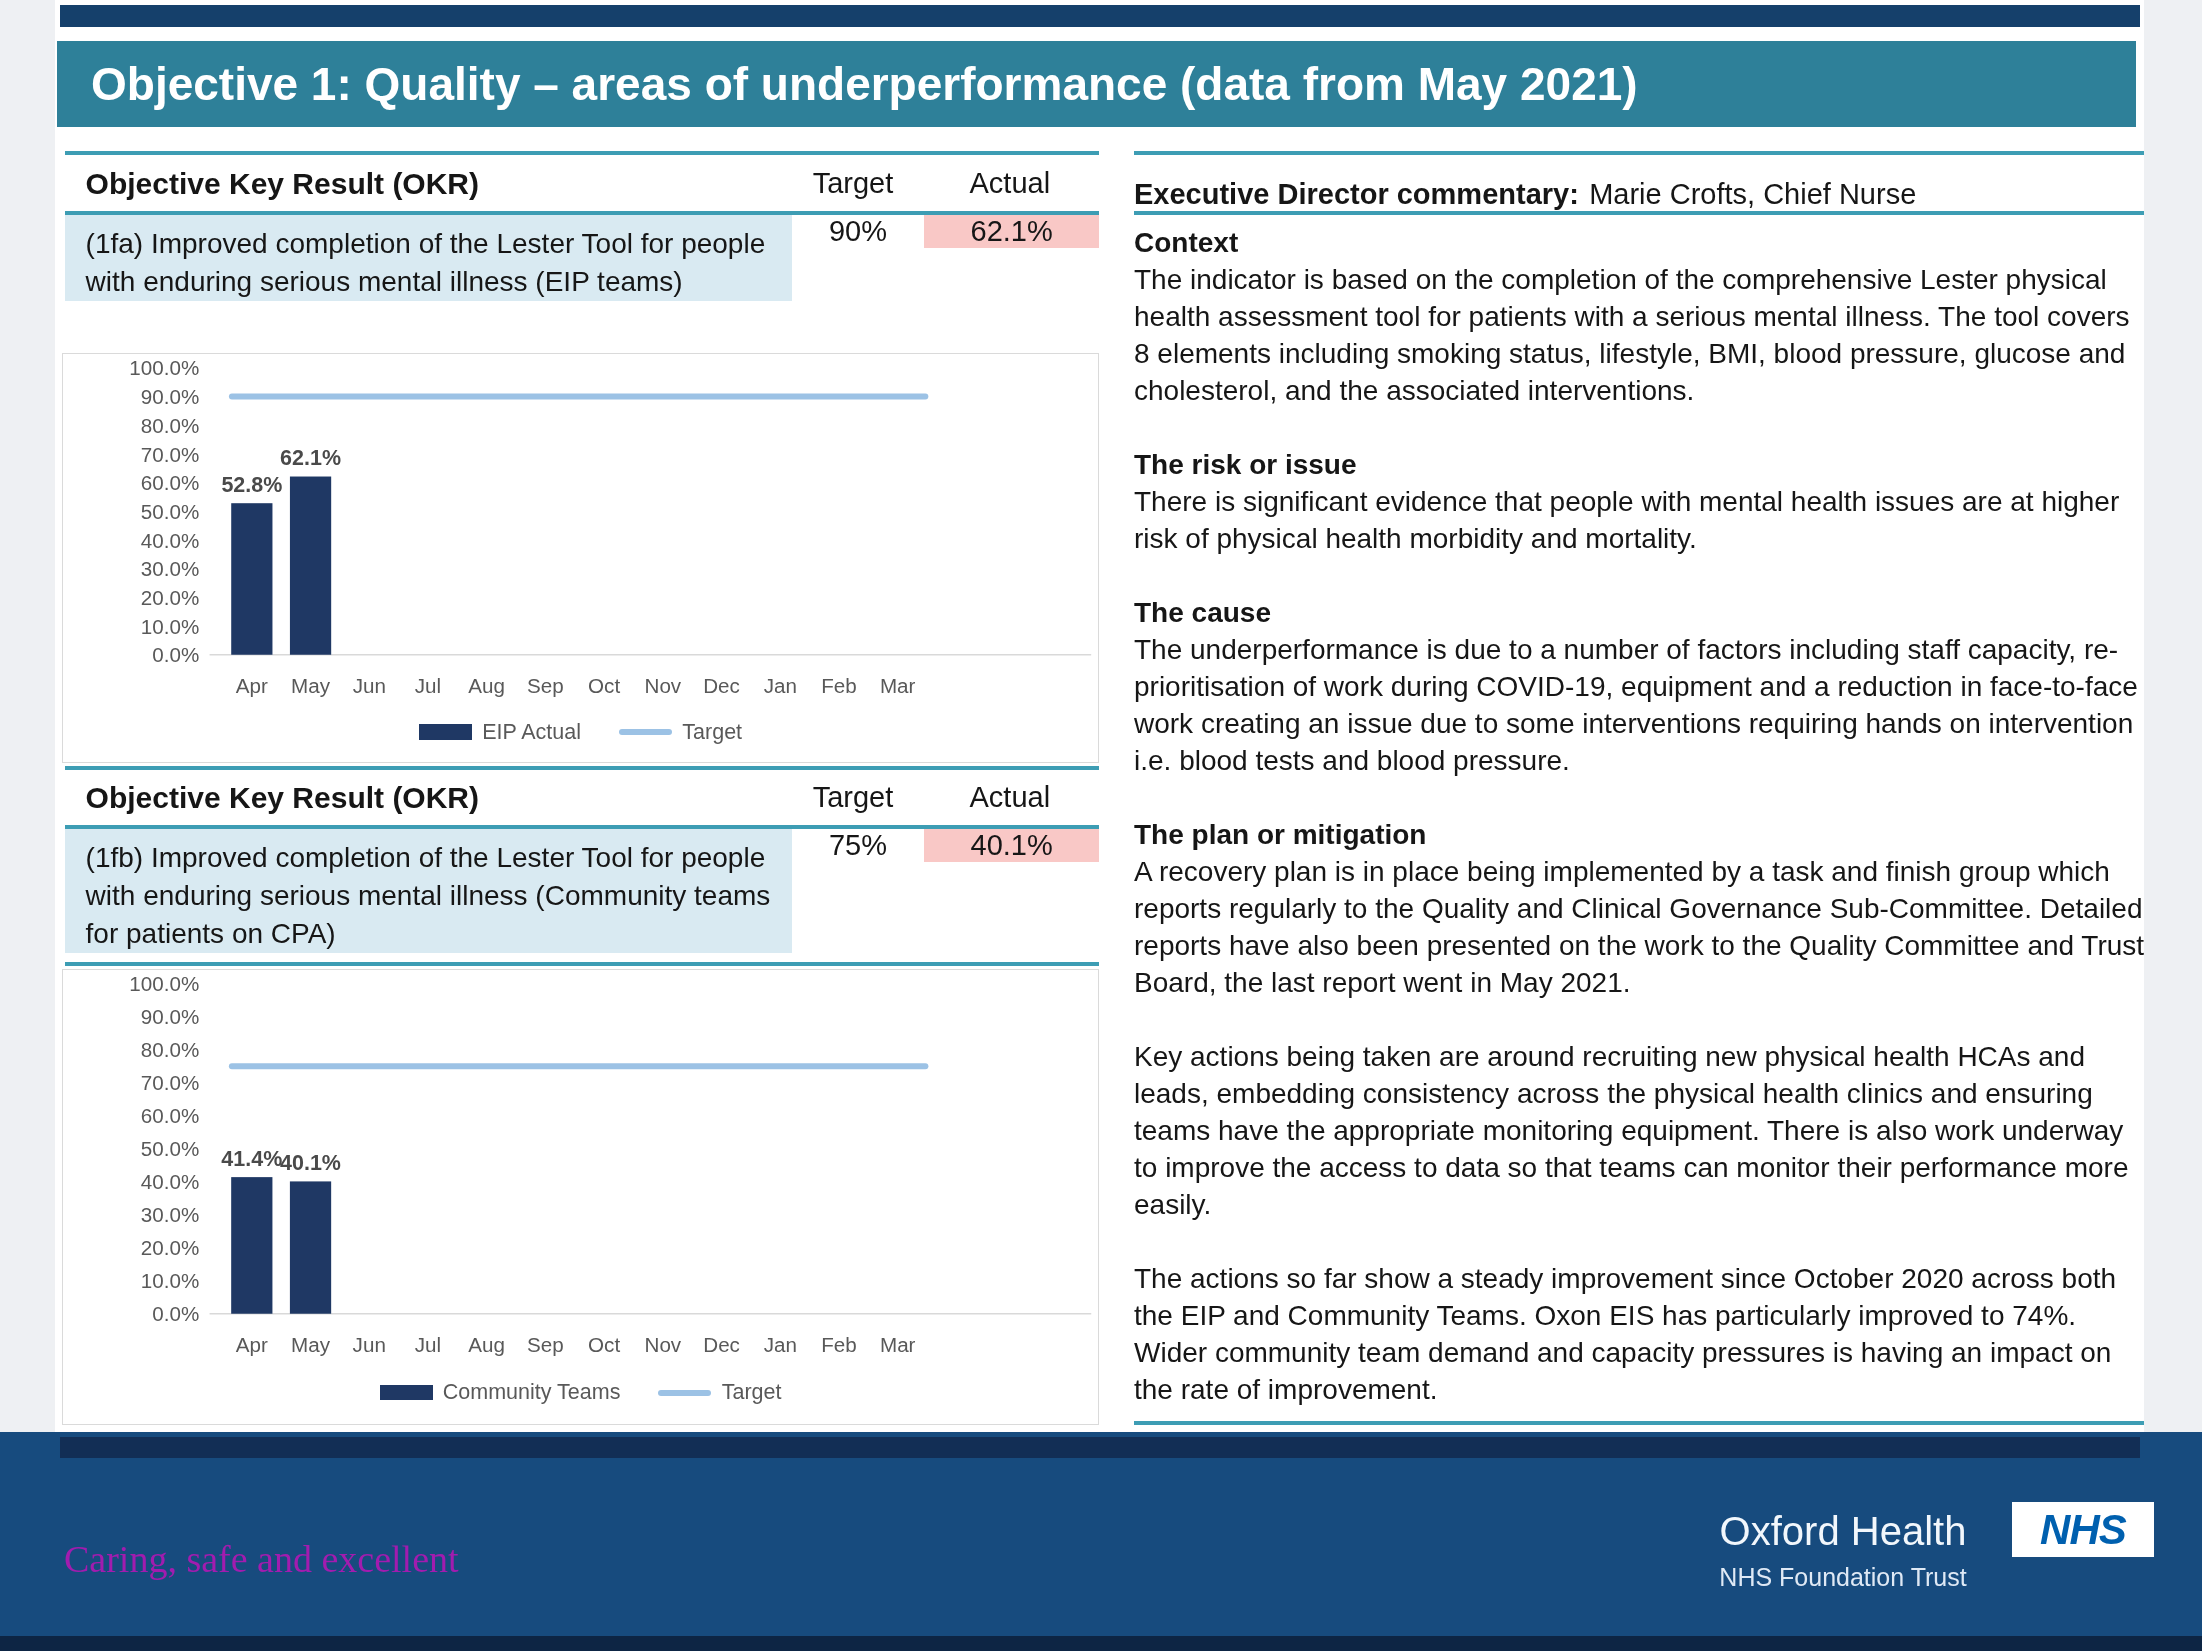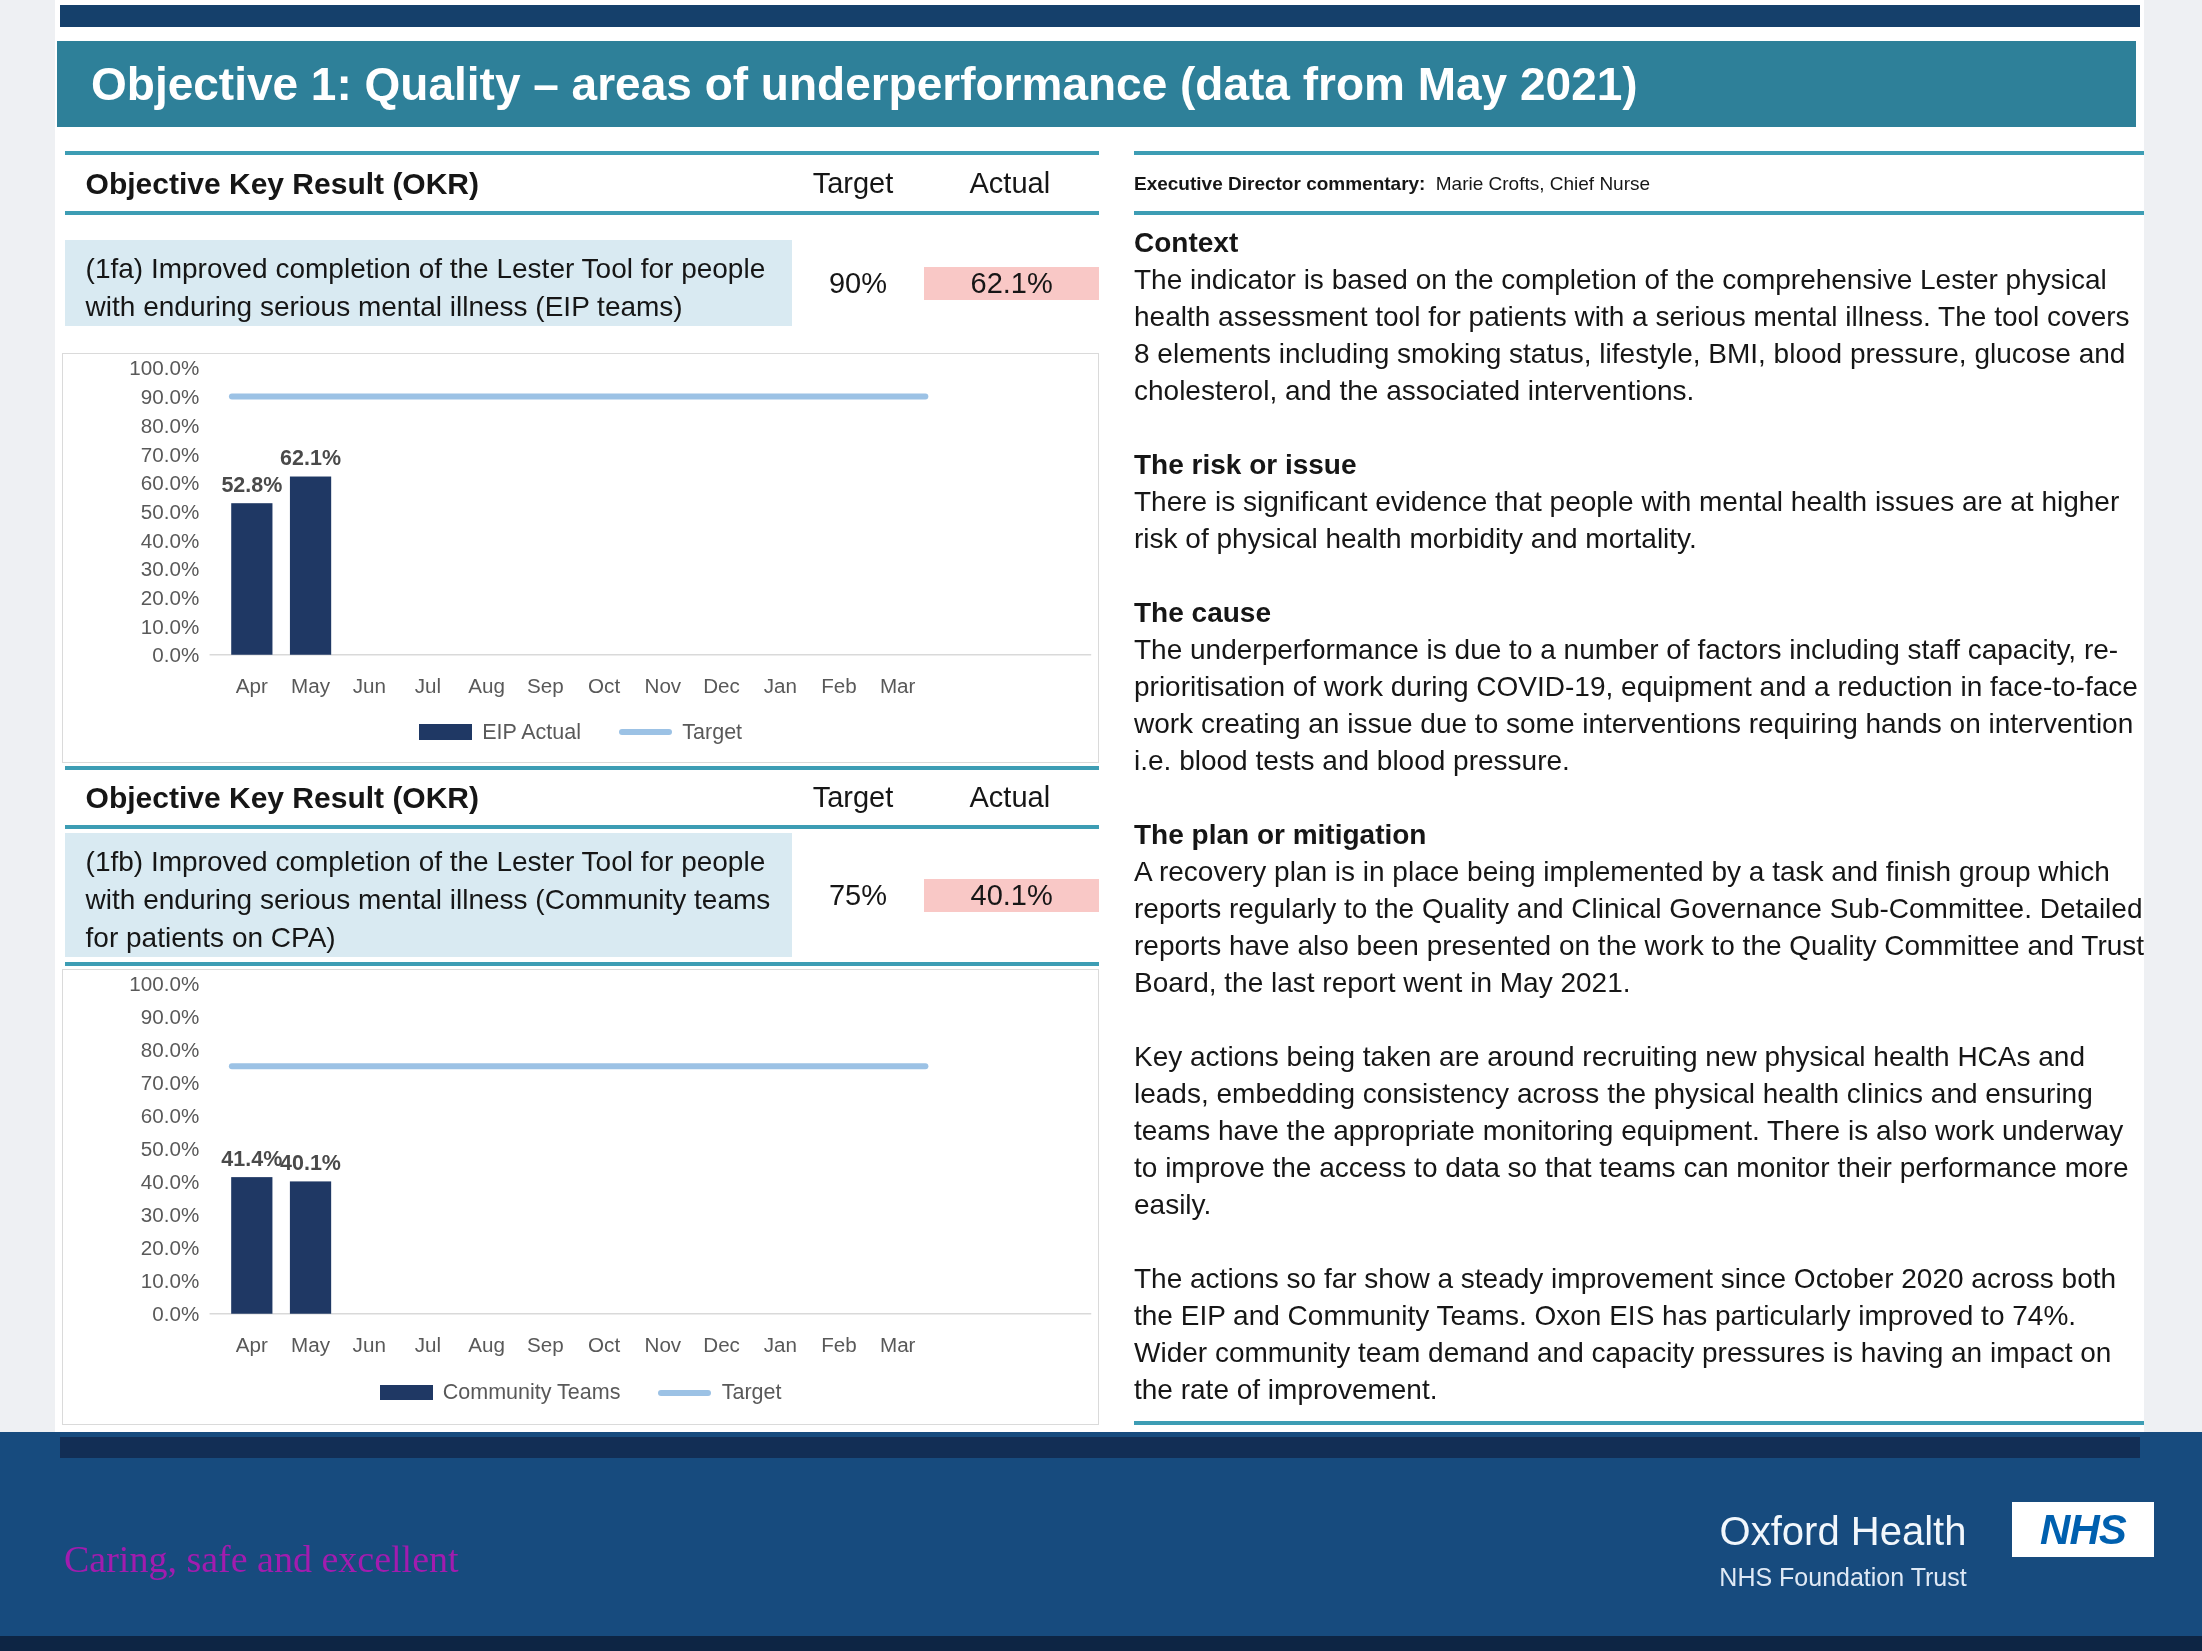--- a/index.html
+++ b/index.html
@@ -16,41 +16,41 @@
     left:57px;top:41px;width:2079px;height:86px;background:#2e8099;
     color:#ffffff;font-size:46px;font-weight:bold;line-height:86px;
     padding-left:34px;white-space:nowrap;
   }
   .rule{height:4.3px;background:#3d9db4;}
   
   .okr-head{display:flex;align-items:center;}
   .h-okr{width:714px;font-size:30px;font-weight:bold;padding-left:20.6px;}
   .h-target{width:138px;font-size:29px;text-align:center;}
   .h-actual{width:182px;font-size:29px;text-align:center;}
-  .okr-row{display:flex;align-items:center;border-radius:9px;}
+  .okr-row{display:flex;align-items:flex-start;border-radius:9px;}
   .cell-okr{
     width:714px;background:#d9eaf2;font-size:28px;line-height:38px;
     padding:9.5px 20.6px 0 20.6px;
   }
   .cell-target{width:138px;background:#ffffff;display:flex;align-items:center;justify-content:center;font-size:29px;}
   .cell-actual{width:182px;background:#f9c8c6;display:flex;align-items:center;justify-content:center;font-size:29px;}
   
   .chart-box{
     background:#ffffff;border:1.7px solid #dadada;
     display:flex;flex-direction:column;align-items:stretch;text-align:center;
   }
   svg .tick{font-family:"Liberation Sans",sans-serif;font-size:24px;fill:#595959;}
   svg .dlabel{font-family:"Liberation Sans",sans-serif;font-size:25px;font-weight:bold;fill:#4a4a4a;}
   .legend{flex:1;display:flex;align-items:center;justify-content:center;gap:38px;}
   .lg-item{display:inline-flex;align-items:center;gap:10.3px;}
   .sw-bar{display:inline-block;width:53px;height:15.5px;}
   .sw-line{display:inline-block;width:53px;height:6px;border-radius:3.4px;}
   .lg-text{font-size:21.5px;color:#595959;}
   
-  .comm-head{display:flex;align-items:center;font-size:19px;}
+  .comm-head{display:flex;align-items:flex-end;font-size:29px;}
   .ch-b{font-weight:bold;}
   .ch-n{margin-left:10.3px;}
   .comm-body{font-size:28px;line-height:37px;}
   .c-section{margin-bottom:37px;}
   .c-h{font-weight:bold;}
   .c-p{margin:0 0 37px 0;white-space:pre-wrap;}
   .c-p:last-child{margin-bottom:0;}
   
   .footer{left:0;top:1432px;width:2203px;height:220px;background:#174b7e;}
   .footer-strip{left:60px;top:1437px;width:2080px;height:20.6px;background:#122e55;}

